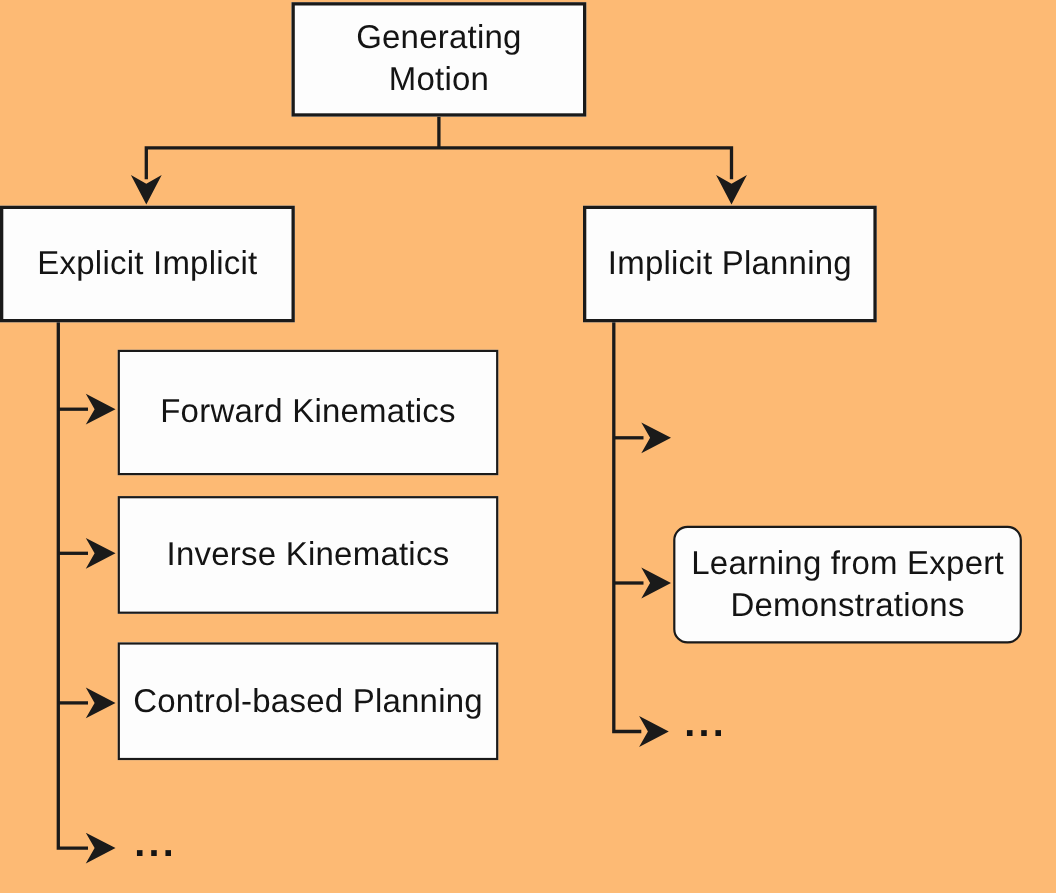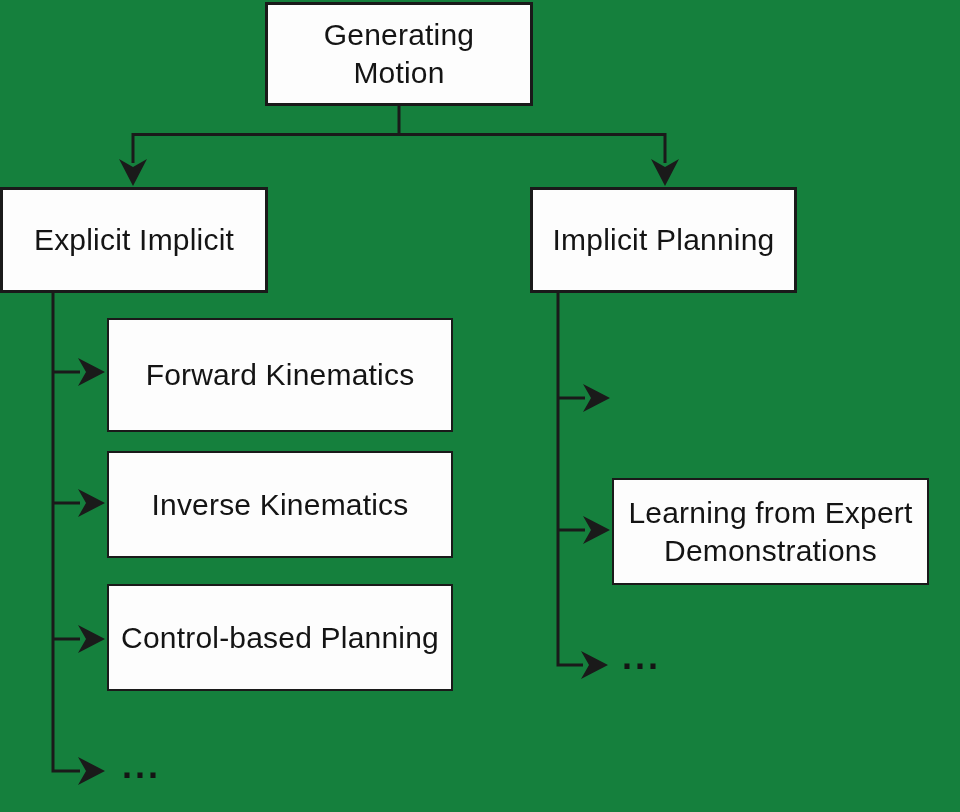--- a/index.html
+++ b/index.html
@@ -1,21 +1,21 @@
 <!DOCTYPE html>
 <html><head>
 <meta charset="utf-8">
 <style>
   html, body { margin: 0; padding: 0; }
   body { background: #fbfbfb; }
   .canvas {
     position: relative;
     width: 960px;
     height: 812px;
-    background: #15803d;
+    background: #fdba74;
     font-family: "Liberation Sans", sans-serif;
     color: #141414;
     overflow: hidden;
   }
   .connectors {
     position: absolute;
     left: 0; top: 0;
     width: 960px; height: 812px;
   }
   .node {
@@ -34,21 +34,21 @@
   }
   .node.sub { border-width: 2px; }
 
   .node-root     { left: 265px; top: 2px;   width: 268px; height: 104px; }
   .node-explicit { left: 0px;   top: 187px; width: 268px; height: 106px; }
   .node-implicit { left: 530px; top: 187px; width: 267px; height: 106px; }
   .node-fk       { left: 107px; top: 318px; width: 346px; height: 114px; }
   .node-ik       { left: 107px; top: 451px; width: 346px; height: 107px; }
   .node-cbp      { left: 107px; top: 584px; width: 346px; height: 107px; }
   .node-drl      { left: 612px; top: 345px; width: 343px; height: 108px; }
-  .node-lfd      { left: 612px; top: 478px; width: 317px; height: 107px; }
+  .node-lfd      { left: 612px; top: 478px; width: 317px; height: 107px; border-radius: 13px; }
 
   .ellipsis {
     position: absolute;
     font-size: 36px;
     font-weight: 700;
     line-height: 36px;
     letter-spacing: 3px;
     color: #141414;
   }
   .ellipsis-left  { left: 122px; top: 748px; }

